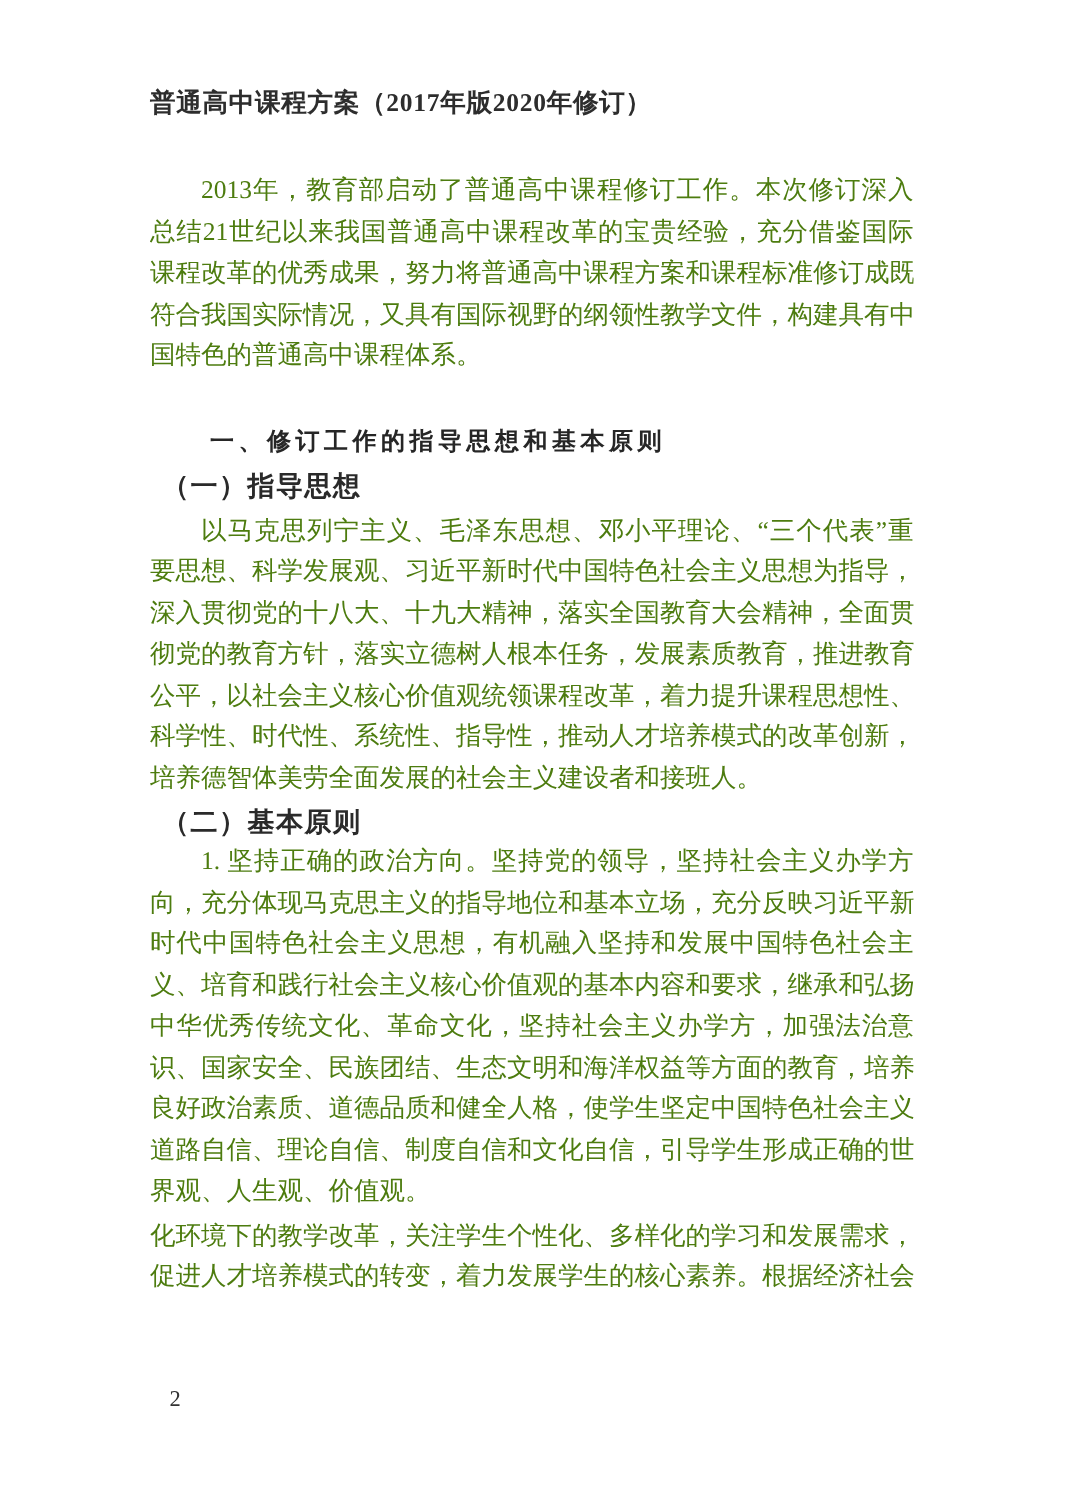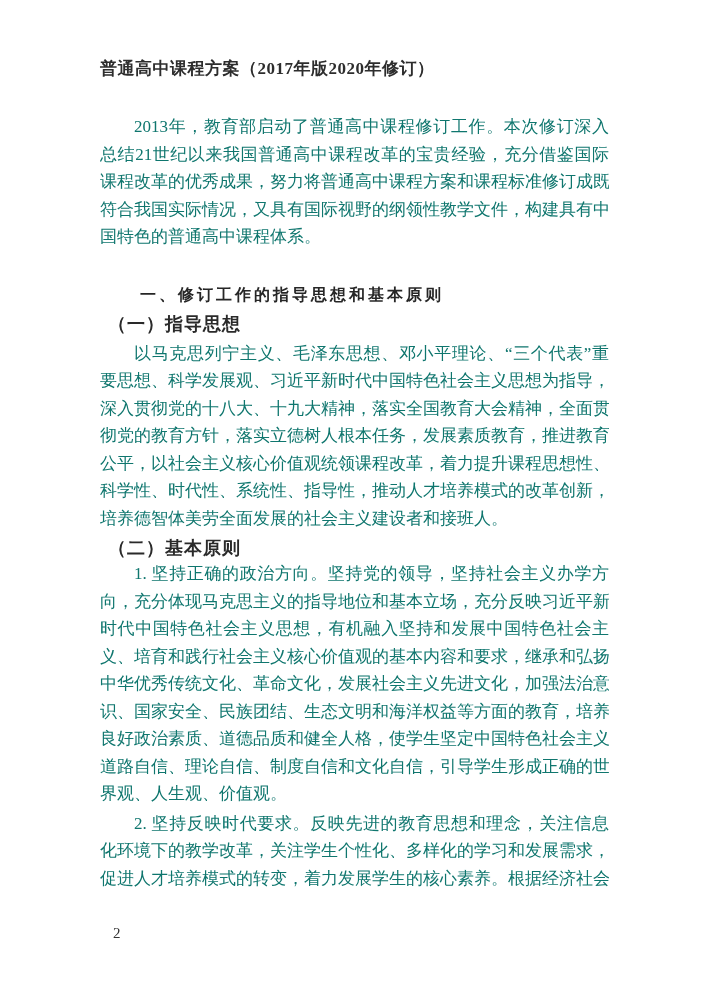--- a/index.html
+++ b/index.html
@@ -25,21 +25,21 @@
     white-space: nowrap;
   }
   .column {
     position: absolute;
     left: 100px; top: 0;
     width: 509px;
   }
   .para {
     font-size: 17px;
     line-height: 27.5px;
-    color: #0f766e;
+    color: #4d7c0f;
   }
   .para .line {
     text-align: justify;
     text-align-last: justify;
     overflow: hidden;
     white-space: nowrap;
   }
   .para .line.last {
     text-align-last: left;
   }
@@ -111,29 +111,28 @@
         <div class="line last">培养德智体美劳全面发展的社会主义建设者和接班人。</div>
       </div>
 
     <div class="sub-heading sub-2">（二）基本原则</div>
 
     <div class="para principle-1">
         <div class="line indent">1. 坚持正确的政治方向。坚持党的领导，坚持社会主义办学方</div>
         <div class="line">向，充分体现马克思主义的指导地位和基本立场，充分反映习近平新</div>
         <div class="line">时代中国特色社会主义思想，有机融入坚持和发展中国特色社会主</div>
         <div class="line">义、培育和践行社会主义核心价值观的基本内容和要求，继承和弘扬</div>
-        <div class="line">中华优秀传统文化、革命文化，发展社会主义先进文化，加强法治意</div>
+        <div class="line">中华优秀传统文化、革命文化，坚持社会主义办学方，加强法治意</div>
         <div class="line">识、国家安全、民族团结、生态文明和海洋权益等方面的教育，培养</div>
         <div class="line">良好政治素质、道德品质和健全人格，使学生坚定中国特色社会主义</div>
         <div class="line">道路自信、理论自信、制度自信和文化自信，引导学生形成正确的世</div>
         <div class="line last">界观、人生观、价值观。</div>
       </div>
 
     <div class="para principle-2">
-        <div class="line indent">2. 坚持反映时代要求。反映先进的教育思想和理念，关注信息</div>
         <div class="line">化环境下的教学改革，关注学生个性化、多样化的学习和发展需求，</div>
         <div class="line last">促进人才培养模式的转变，着力发展学生的核心素养。根据经济社会</div>
       </div>
 
   </div>
 
   <div class="page-number">2</div>
 
 </div>
 

